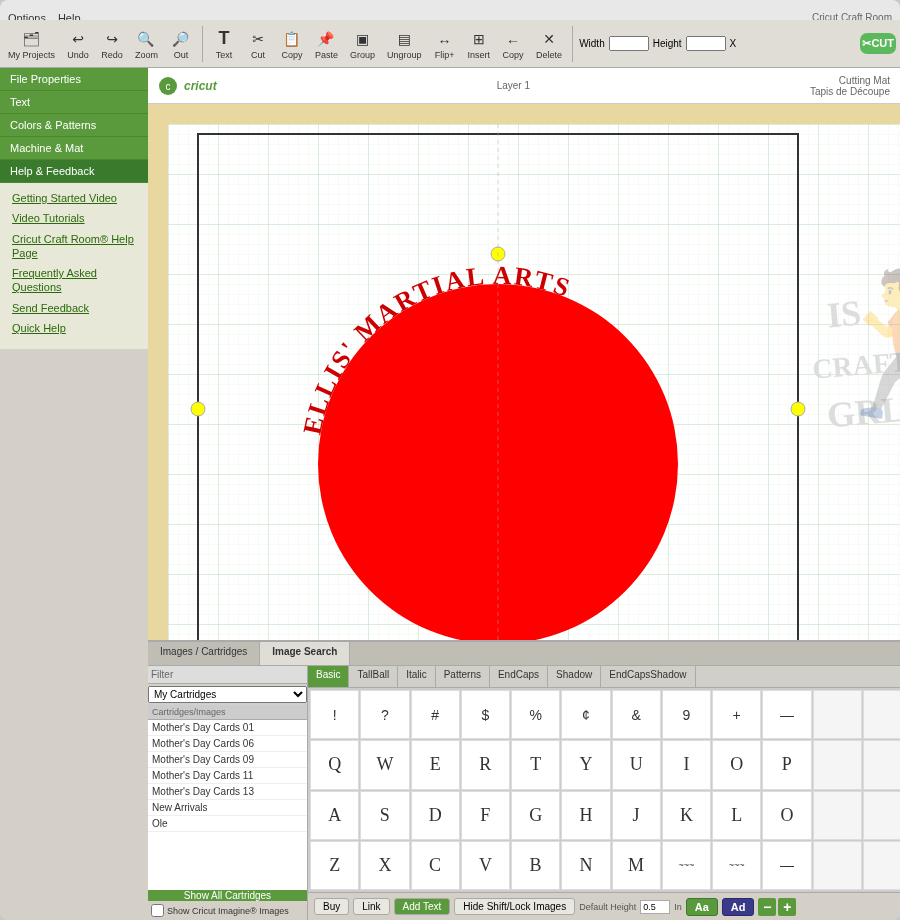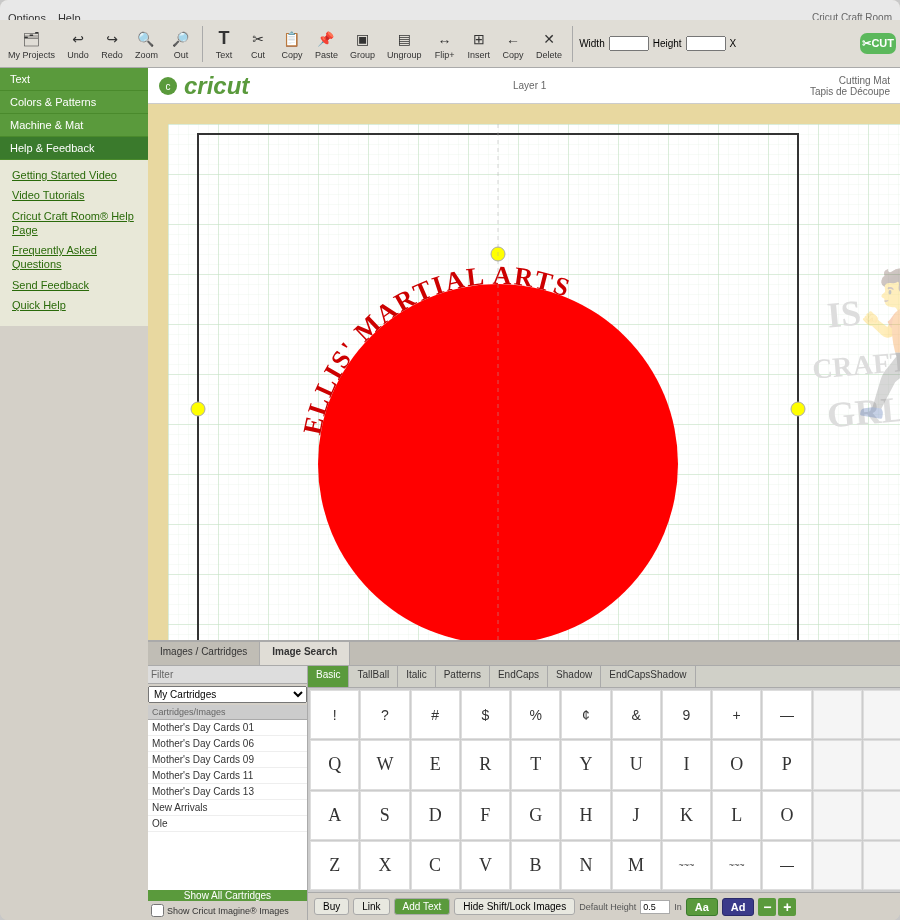--- a/index.html
+++ b/index.html
@@ -144,21 +144,21 @@
     .cricut-header {
       height: 36px;
       background: white;
       border-bottom: 1px solid #ccc;
       display: flex;
       align-items: center;
       padding: 0 10px;
       justify-content: space-between;
     }
     .cricut-logo {
-      font-size: 24px;
+      font-size: 12px;
       color: #5a9a3c;
       font-style: italic;
       font-weight: bold;
     }
     .layer-indicator {
       font-size: 10px;
       color: #666;
     }
     .cutting-mat-label {
       font-size: 10px;
@@ -500,20 +500,21 @@
       <input type="text" style="width: 40px; font-size: 10px;">
       <span>Height</span>
       <input type="text" style="width: 40px; font-size: 10px;">
       <span>X</span>
     </div>
     <button class="cut-btn">✂CUT</button>
   </div>
 
   <div class="left-sidebar">
     <div class="sidebar-nav">
+      <div class="sidebar-nav-item">File Properties</div>
       <div class="sidebar-nav-item">Text</div>
       <div class="sidebar-nav-item">Colors &amp; Patterns</div>
       <div class="sidebar-nav-item">Machine &amp; Mat</div>
       <div class="sidebar-nav-item active">Help &amp; Feedback</div>
     </div>
     <div class="sidebar-expanded">
       <a class="sidebar-link">Getting Started Video</a>
       <a class="sidebar-link">Video Tutorials</a>
       <a class="sidebar-link">Cricut Craft Room® Help Page</a>
       <a class="sidebar-link">Frequently Asked Questions</a>

